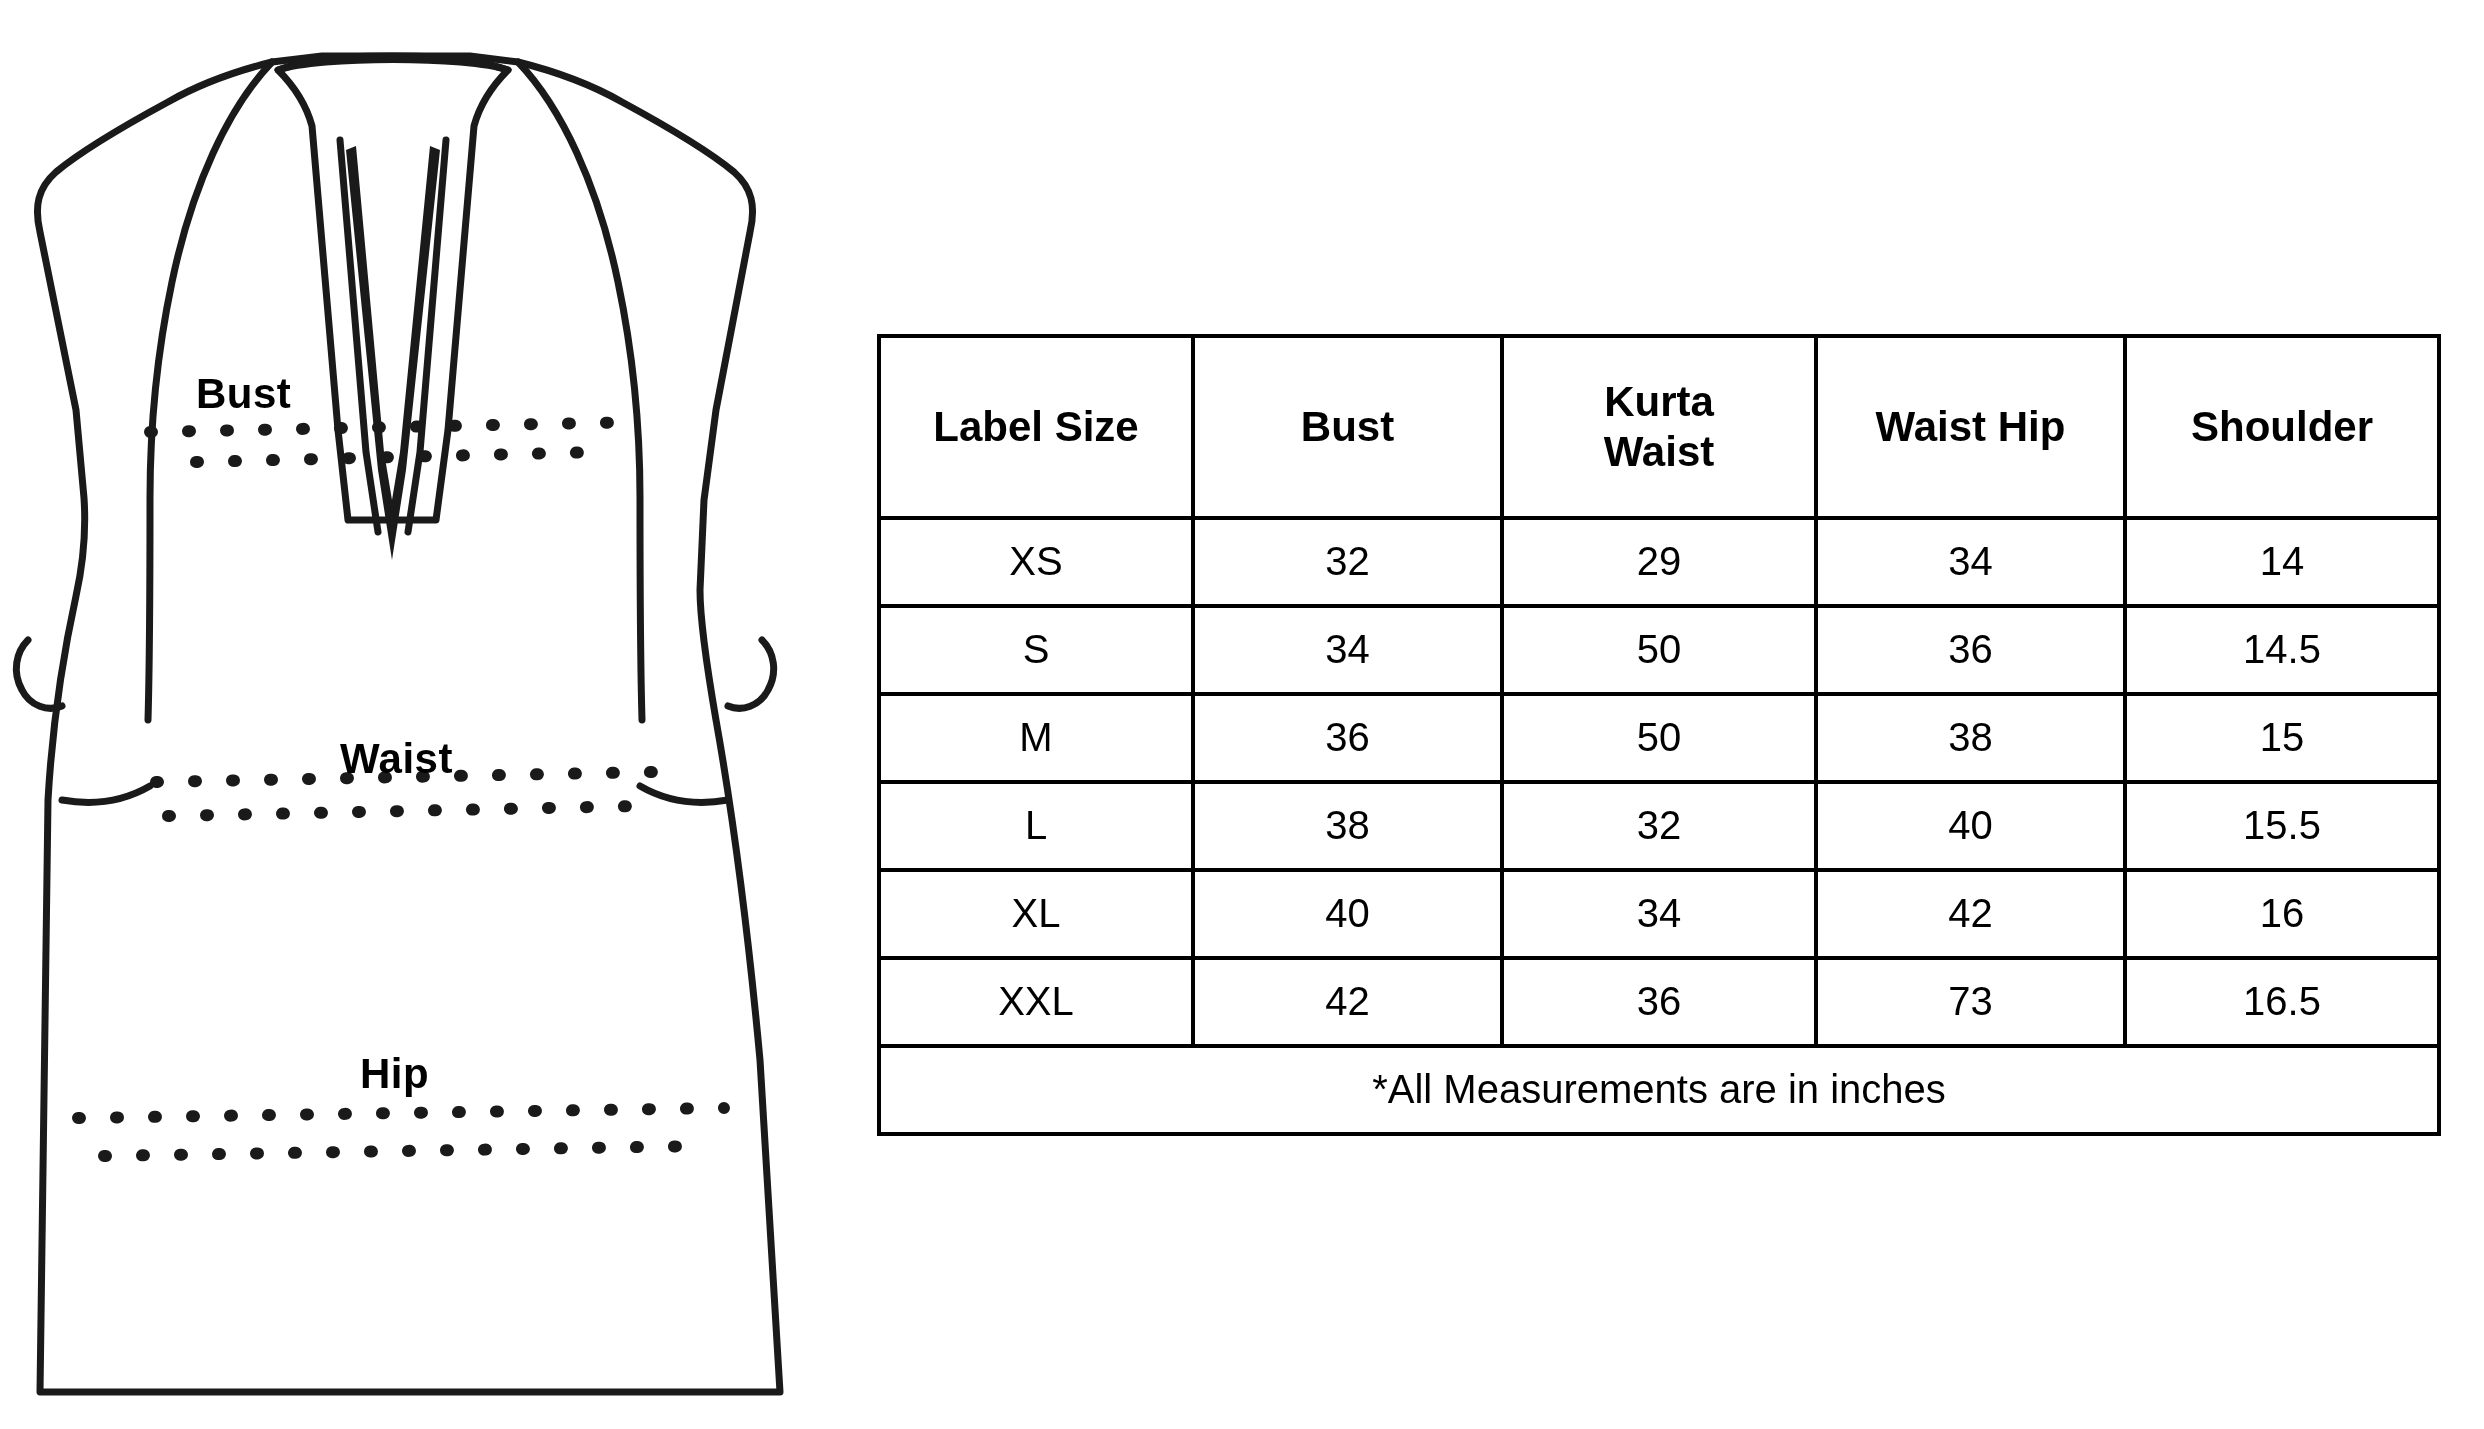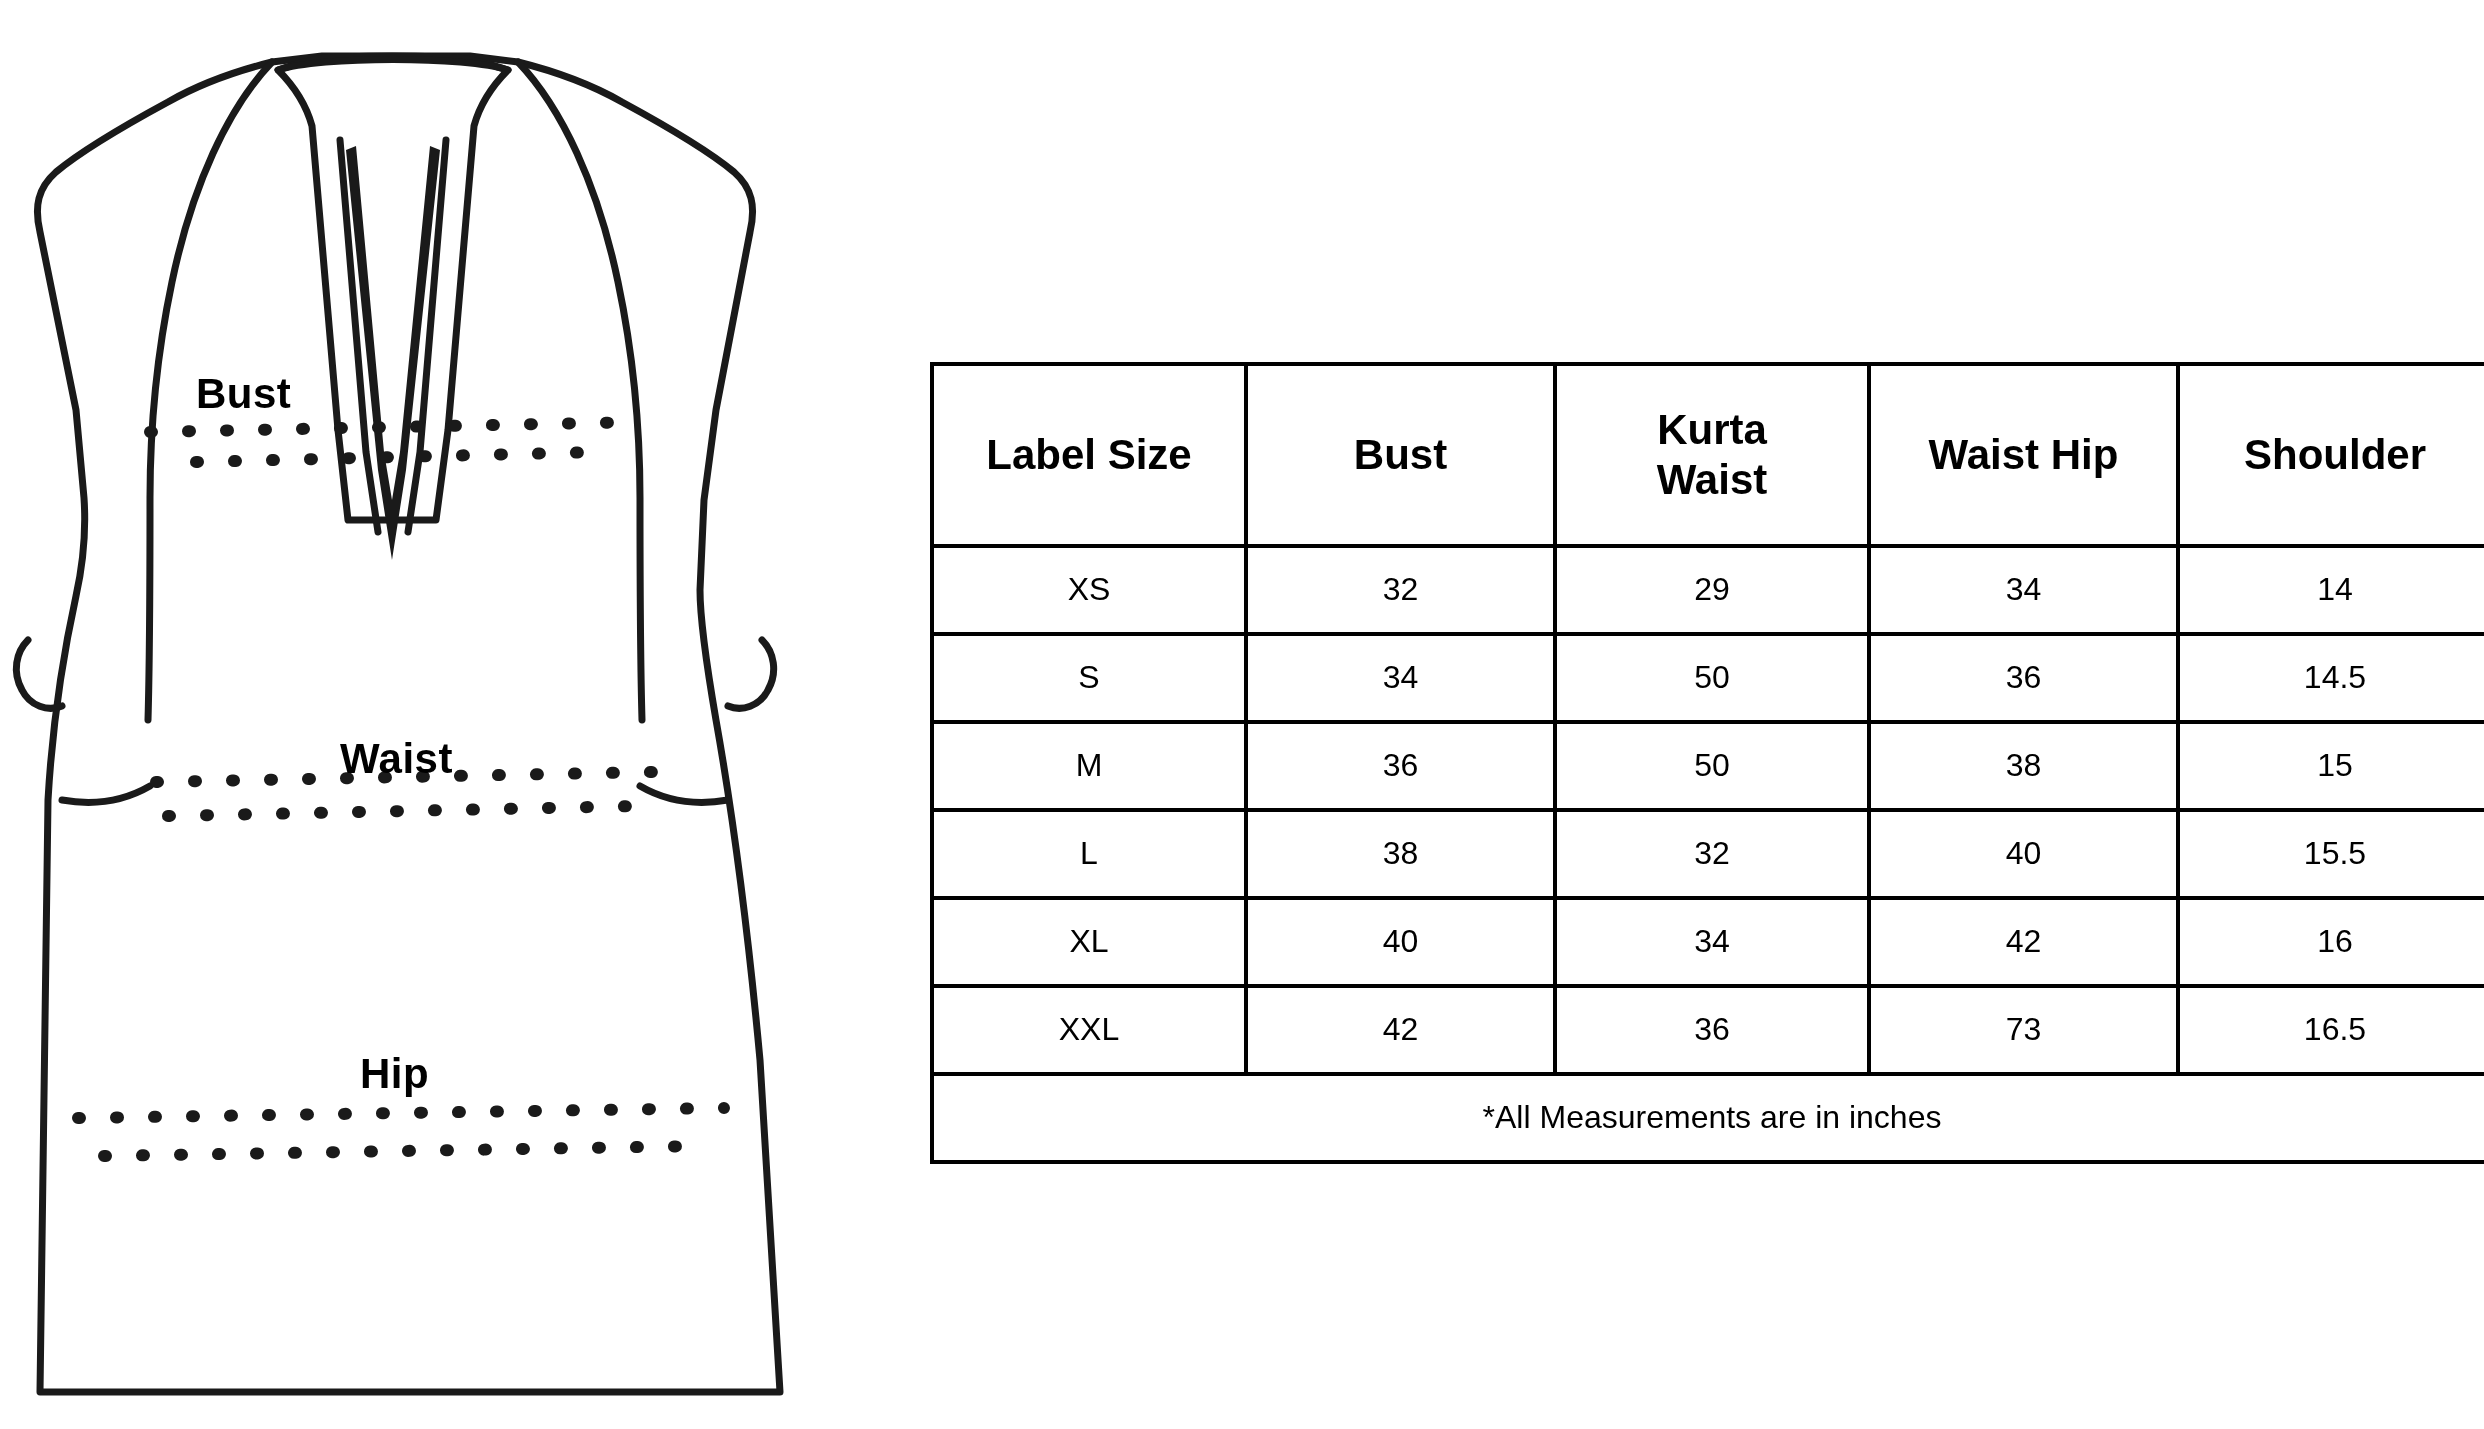--- a/index.html
+++ b/index.html
@@ -36,37 +36,36 @@
     font-size: 42px;
     letter-spacing: 0.5px;
   }
   #label-bust  { left: 196px; top: 370px; }
   #label-waist { left: 340px; top: 735px; }
   #label-hip   { left: 360px; top: 1050px; }
 
   
   #size-table-wrap {
     position: absolute;
-    left: 930px;
+    left: 877px;
     top: 334px;
     width: 1540px;
-    margin-top: 28px;
   }
   table.size-table {
     border-collapse: collapse;
     width: 1540px;
     table-layout: fixed;
   }
   table.size-table th,
   table.size-table td {
     border: 4px solid #000000;
     text-align: center;
     color: #000000;
     padding: 0;
-    font-size: 32px;
+    font-size: 40px;
     line-height: 1.18;
   }
   table.size-table thead th {
     font-weight: bold;
     height: 178px;
     vertical-align: middle;
     font-size: 42px;
   }
   table.size-table tbody td {
     height: 84px;

